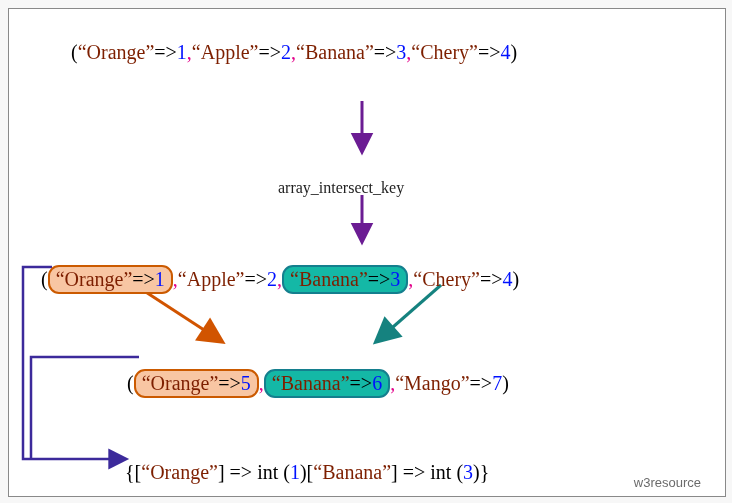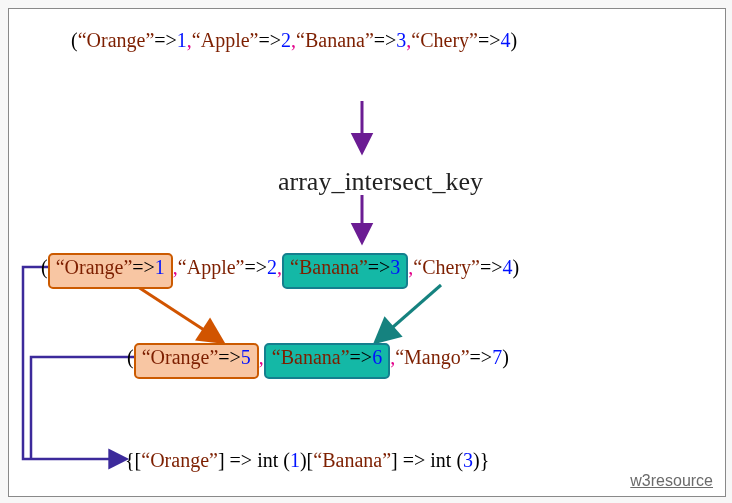--- a/index.html
+++ b/index.html
@@ -21,49 +21,49 @@
     position:absolute;
     left:0;top:0;
     width:716px;height:487px;
     pointer-events:none;
   }
   .row{
     position:absolute;
     white-space:nowrap;
     font-size:20px;
     color:#000;
+    margin-top:12px;
   }
   .brown{color:#7d1f00}
   .blue{color:#0011ff}
   .comma{color:#e3008a}
-  .func{font-family:"Times New Roman",serif;font-size:26px;color:#222}
+  .func{font-family:"Times New Roman",serif;font-size:16px;color:#222}
   .pill{
     display:inline-block;
-    border-radius:5px;
-    padding:1px 6px 8px 6px;
+    border-radius:11px;
+    padding:1px 6px 1px 6px;
     border:2px solid;
     line-height:1.15;
     text-align:right;
   }
   .pill-orange{background:#f8c6a3;border-color:#cb5a00}
   .pill-cyan{background:#14b8a6;border-color:#147f8e}
   .watermark{
     position:absolute;
-    right:12px;bottom:6px;
+    right:24px;bottom:6px;
     font-family:Arial,Helvetica,sans-serif;
-    font-size:16px;
+    font-size:13px;
     color:#6b6b6b;
-    text-decoration:underline;
   }
   
   #r1{left:62px;top:20px}
   #r2{left:134px;top:60px}
   #fn{left:269px;top:158px}
   #r3{left:32px;top:244px}
-  #r4{left:118px;top:334px}
+  #r4{left:118px;top:348px}
   #r5{left:116px;top:440px}
 </style>
 </head>
 <body>
 
 <div class="canvas">
 
   <svg class="overlay" viewBox="0 0 716 487">
     <defs>
       <marker id="ah-purple" viewBox="0 0 12 12" refX="9" refY="6" markerWidth="9" markerHeight="9" orient="auto">

